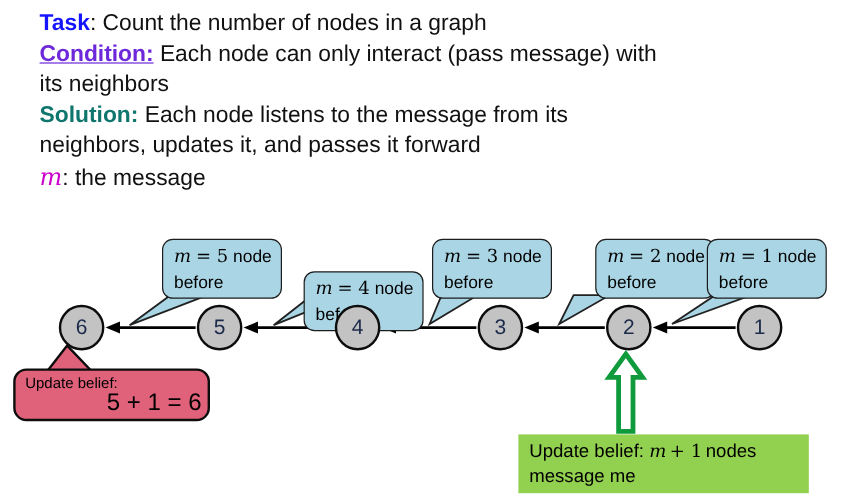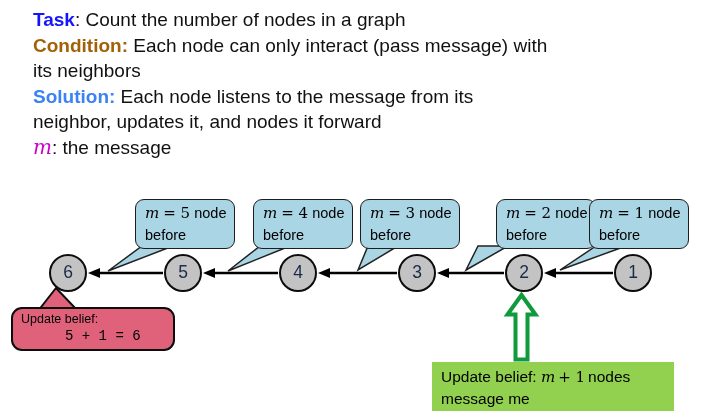--- a/index.html
+++ b/index.html
@@ -7,22 +7,22 @@
     width:705px;height:418px;position:relative;overflow:hidden;
     background:#ffffff;
     font-family:"Liberation Sans",sans-serif;
     color:#111;
   }
   .abs{position:absolute;}
   
   .intro{left:33px;top:7px;width:660px;font-size:19px;line-height:25.5px;}
   .intro b{font-weight:bold;margin-top:28px;}
   .c-task{color:#1414ff;}
-  .c-cond{color:#a16207;}
-  .c-sol{color:#3b82f6;}
+  .c-cond{color:#6d28d9;text-decoration:underline;}
+  .c-sol{color:#0f766e;}
   .mvar-magenta{color:#cc00cc;font-family:"DejaVu Serif",serif;font-style:italic;font-size:20px;}
   
   svg.underlay{left:0;top:0;}
   
   .bubble{
     top:199px;width:100px;height:50px;box-sizing:border-box;
     background:#a9d5e4;border:1.6px solid #1d1d1d;border-radius:9px;
     padding:2px 0 0 9px;font-size:14.5px;line-height:22px;color:#000;
   }
   .mvar{font-family:"DejaVu Serif",serif;font-style:italic;font-size:15px;}
@@ -33,38 +33,38 @@
     background:#c3c3c3;border:2.6px solid #0d0d0d;border-radius:50%;
     text-align:center;line-height:33px;font-size:17.5px;color:#1b2a4a;
   }
   
   .red-callout{
     left:11px;top:307px;width:164px;height:44px;box-sizing:border-box;
     background:#e0627a;border:2px solid #0d0d0d;border-radius:11px;
     padding:2px 0 0 8px;color:#000;
   }
   .red-title{font-size:12.5px;line-height:16px;}
-  .red-math{font-family:Liberation Mono, monospace;font-size:14px;line-height:18px;margin-left:44px;}
+  .red-math{font-family:Liberation Sans, sans-serif;font-size:20px;line-height:18px;margin-left:68px;}
   
   .green-box{
     left:432px;top:362px;width:242px;height:49px;box-sizing:border-box;
     background:#92d050;padding:4px 0 11px 9px;
     font-size:15.5px;line-height:21px;color:#000;
   }
   .green-box .mrm{padding:0 3px;}
 </style>
 </head>
 <body>
 
 <div class="abs intro">
   <div><b class="c-task">Task</b><span>: Count the number of nodes in a graph</span></div>
   <div><b class="c-cond">Condition:</b> <span>Each node can only interact (pass message) with</span></div>
   <div><span>its neighbors</span></div>
   <div><b class="c-sol">Solution:</b> <span>Each node listens to the message from its</span></div>
-  <div><span>neighbor, updates it, and nodes it forward</span></div>
+  <div><span>neighbors, updates it, and passes it forward</span></div>
   <div><i class="mvar-magenta">m</i><span>: the message</span></div>
 </div>
 
 <svg class="abs underlay" width="705" height="418" viewBox="0 0 705 418">
 
   <g stroke="#000" stroke-width="2.4">
     <line x1="98" y1="273" x2="163" y2="273"></line>
     <line x1="213" y1="273" x2="278" y2="273"></line>
     <line x1="328" y1="273" x2="397" y2="273"></line>
     <line x1="447" y1="273" x2="504" y2="273"></line>
@@ -88,21 +88,21 @@
 
   <polygon points="56,288 38,311 78,311" fill="#e0627a" stroke="#0d0d0d" stroke-width="2"></polygon>
 
   <path d="M521.5,295 L535.5,314.5 L527.5,314.5 L527.5,359.5 L515.5,359.5 L515.5,314.5 L507.5,314.5 Z" fill="#ffffff" stroke="#0f9b3c" stroke-width="4" stroke-linejoin="miter"></path>
 </svg>
 
 <div class="abs bubble" style="left:135px;">
   <div><i class="mvar">m</i> <span class="mrm">= 5</span> <span>node</span></div>
   <div>before</div>
 </div>
-<div class="abs bubble" style="left:253px;">
+<div class="abs bubble" style="left:253px;margin-top:27px;">
   <div><i class="mvar">m</i> <span class="mrm">= 4</span> <span>node</span></div>
   <div>before</div>
 </div>
 <div class="abs bubble" style="left:360px;">
   <div><i class="mvar">m</i> <span class="mrm">= 3</span> <span>node</span></div>
   <div>before</div>
 </div>
 <div class="abs bubble" style="left:496px;">
   <div><i class="mvar">m</i> <span class="mrm">= 2</span> <span>node</span></div>
   <div>before</div>

